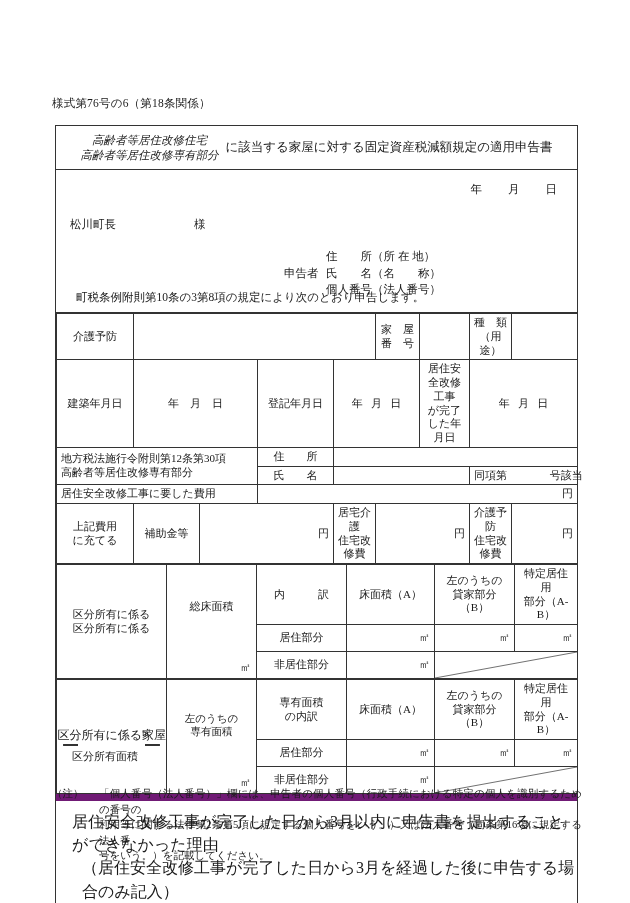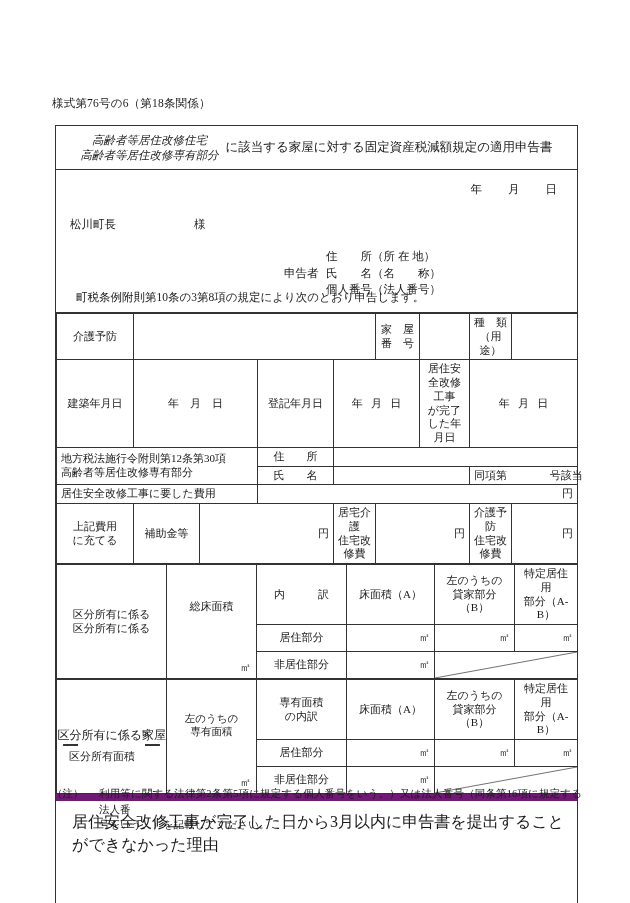--- a/index.html
+++ b/index.html
@@ -194,23 +194,23 @@
     border-right: none;
     border-radius: 14px 0 0 14px;
   }
   .bracket-body .paren.right {
     right: -6px;
     border-left: none;
     border-radius: 0 14px 14px 0;
   }
   .bracket-body .btxt {
     position: absolute;
-    left: 0; right: 0;
+    left: 0; right: 16px;
     top: 6px;
-    text-align: left;
+    text-align: right;
     font-size: 11px;
     white-space: nowrap;
   }
   .bracket-body .bunit {
     position: absolute;
     right: 2px;
     bottom: 4px;
     font-size: 11px;
   }
 
@@ -528,26 +528,28 @@
           <svg viewBox="0 0 100 100" preserveAspectRatio="none">
             <line x1="0" y1="100" x2="100" y2="0" stroke="#333" stroke-width="0.7" vector-effect="non-scaling-stroke"></line>
           </svg>
         </td>
       </tr>
     </tbody>
       </table>
 
     <div class="reason">
       <div>居住安全改修工事が完了した日から3月以内に申告書を提出することができなかった理由</div>
+      <div class="reason-l2">（居住安全改修工事が完了した日から3月を経過した後に申告する場合のみ記入）</div>
       <div></div>
     </div>
 
   </div>
 
   <div class="note">
     <span class="note-mark">（注）</span>
     <div class="note-body">
+      <span class="ind">「個人番号（法人番号）」欄には、申告者の個人番号（行政手続における特定の個人を識別するための番号の</span>
       <span class="ind2">利用等に関する法律第2条第5項に規定する個人番号をいう。）又は法人番号（同条第16項に規定する法人番</span>
       <span class="ind2">号をいう。）を記載してください。</span>
     </div>
   </div>
 
 </div>
 
 </body></html>

